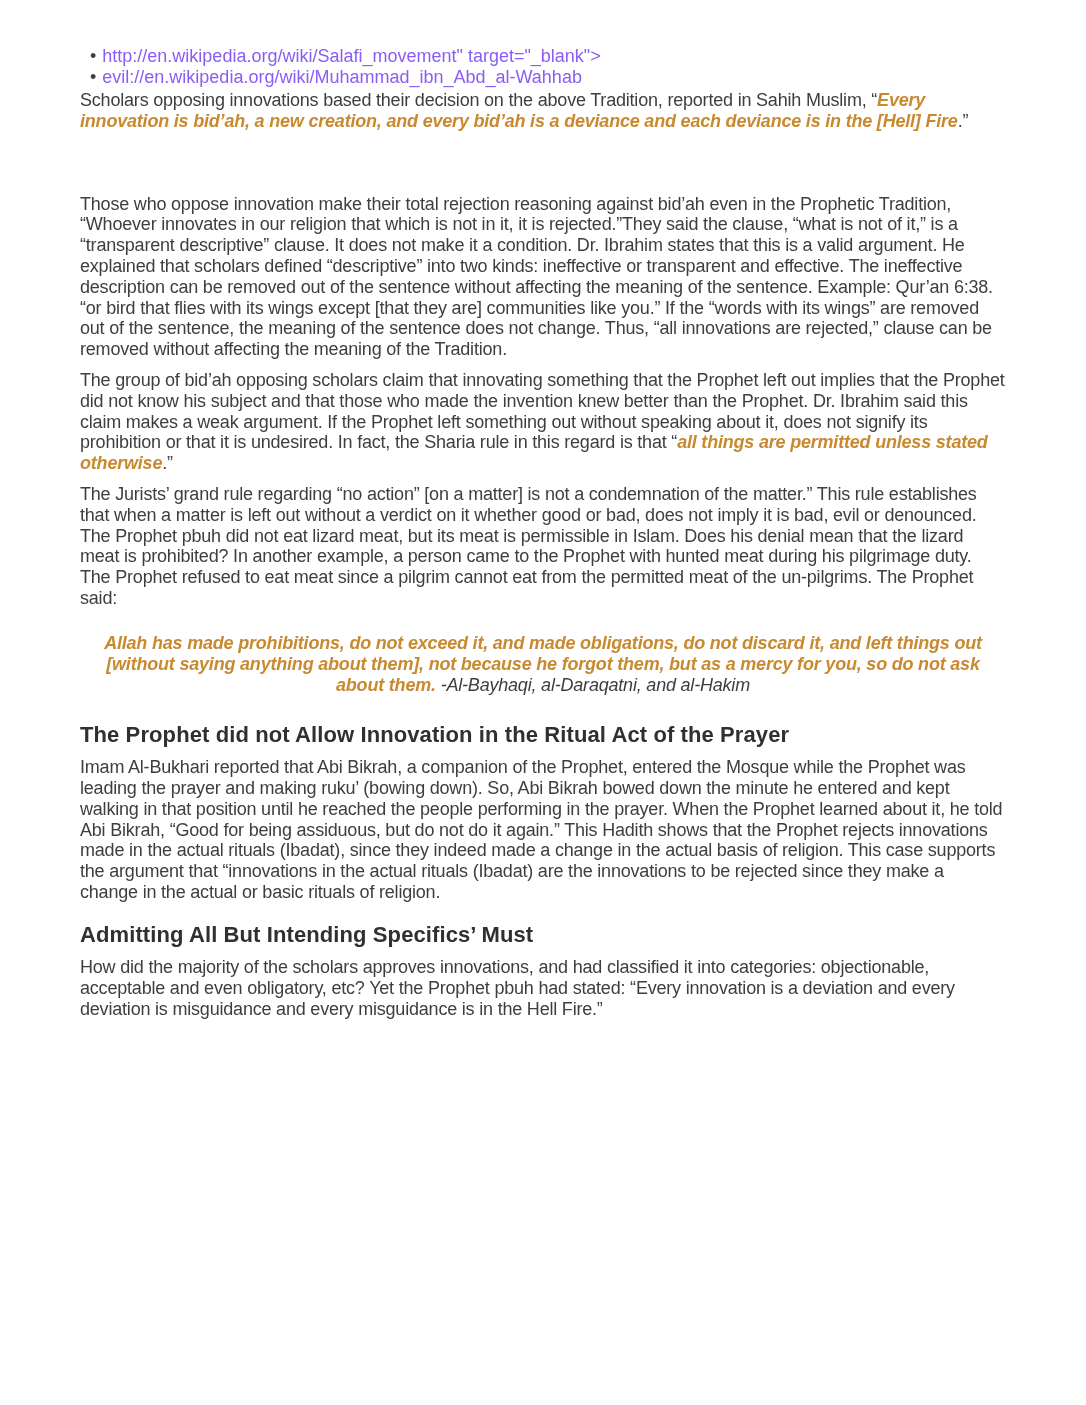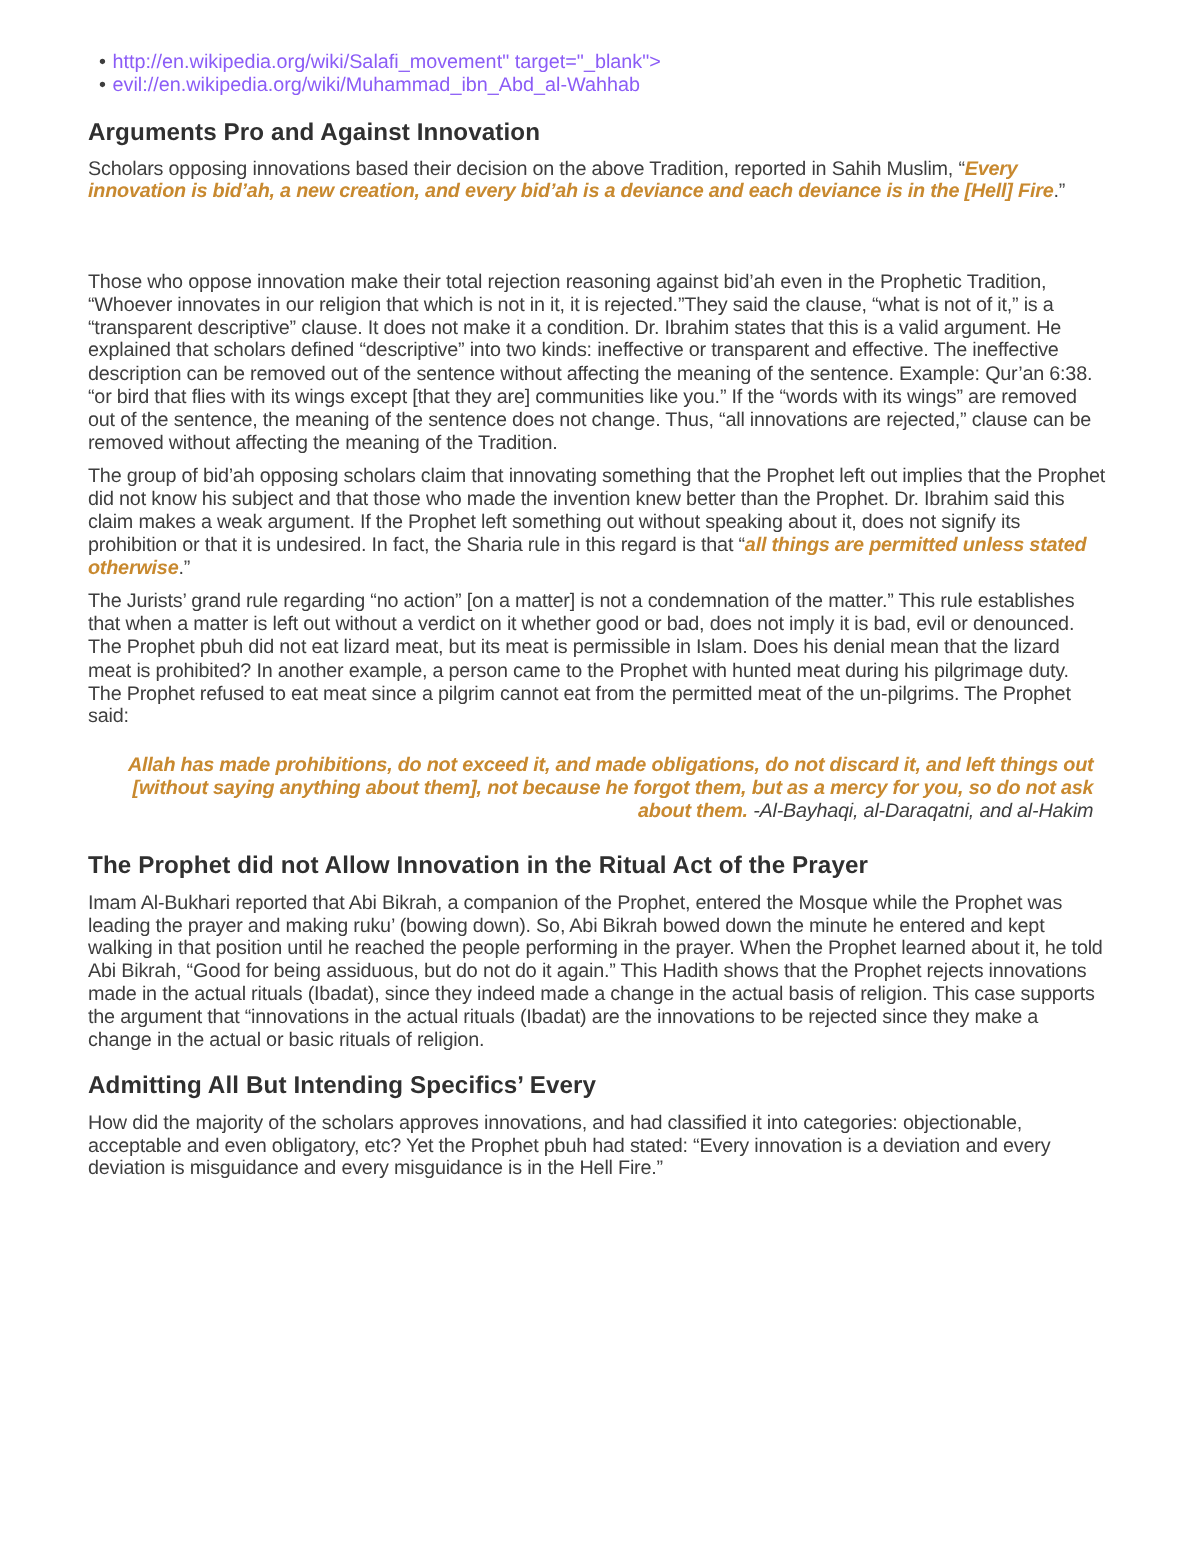--- a/index.html
+++ b/index.html
@@ -55,21 +55,21 @@
   .accent {
     color: #c8892f;
     font-weight: bold;
     font-style: italic;
   }
   .spacer-large {
     height: 52px;
   }
   blockquote.quote {
     margin: 24px 12px 20px 12px;
-    text-align: right;
+    text-align: center;
     font-size: 18px;
     line-height: 21px;
     letter-spacing: -0.2px;
   }
   blockquote.quote .attribution {
     color: #3e3e3e;
     font-style: italic;
     font-weight: normal;
   }
 </style>
@@ -81,21 +81,20 @@
   <ul class="link-list">
     <li>
       <span class="bullet">•</span><a>http://en.wikipedia.org/wiki/Salafi_movement" target="_blank"&gt;</a>
     </li>
     <li>
       <span class="bullet">•</span><a>evil://en.wikipedia.org/wiki/Muhammad_ibn_Abd_al-Wahhab</a>
     </li>
   </ul>
 
   <section>
-    <h2 class="section-heading">Arguments Pro and Against Innovation</h2>
     <p class="body-text"><span>Scholars opposing innovations based their decision on the above Tradition, reported in Sahih Muslim, “</span><span class="accent">Every innovation is bid’ah, a new creation, and every bid’ah is a deviance and each deviance is in the [Hell] Fire</span><span>.”</span></p>
   </section>
 
   <div class="spacer-large"></div>
 
   <section>
     <p class="body-text"><span>Those who oppose innovation make their total rejection reasoning against bid’ah even in the Prophetic Tradition, “Whoever innovates in our religion that which is not in it, it is rejected.”They said the clause, “what is not of it,” is a “transparent descriptive” clause. It does not make it a condition. Dr. Ibrahim states that this is a valid argument. He explained that scholars defined “descriptive” into two kinds: ineffective or transparent and effective. The ineffective description can be removed out of the sentence without affecting the meaning of the sentence. Example: Qur’an 6:38. “or bird that flies with its wings except [that they are] communities like you.” If the “words with its wings” are removed out of the sentence, the meaning of the sentence does not change. Thus, “all innovations are rejected,” clause can be removed without affecting the meaning of the Tradition.</span></p>
   </section>
 
   <section>
@@ -106,17 +105,17 @@
     <p class="body-text"><span>The Jurists’ grand rule regarding “no action” [on a matter] is not a condemnation of the matter.” This rule establishes that when a matter is left out without a verdict on it whether good or bad, does not imply it is bad, evil or denounced. The Prophet pbuh did not eat lizard meat, but its meat is permissible in Islam. Does his denial mean that the lizard meat is prohibited? In another example, a person came to the Prophet with hunted meat during his pilgrimage duty. The Prophet refused to eat meat since a pilgrim cannot eat from the permitted meat of the un-pilgrims. The Prophet said:</span></p>
     <blockquote class="quote"><span class="accent">Allah has made prohibitions, do not exceed it, and made obligations, do not discard it, and left things out [without saying anything about them], not because he forgot them, but as a mercy for you, so do not ask about them.</span><span class="attribution"> -Al-Bayhaqi, al-Daraqatni, and al-Hakim</span></blockquote>
   </section>
 
   <section>
     <h2 class="section-heading">The Prophet did not Allow Innovation in the Ritual Act of the Prayer</h2>
     <p class="body-text"><span>Imam Al-Bukhari reported that Abi Bikrah, a companion of the Prophet, entered the Mosque while the Prophet was leading the prayer and making ruku’ (bowing down). So, Abi Bikrah bowed down the minute he entered and kept walking in that position until he reached the people performing in the prayer. When the Prophet learned about it, he told Abi Bikrah, “Good for being assiduous, but do not do it again.” This Hadith shows that the Prophet rejects innovations made in the actual rituals (Ibadat), since they indeed made a change in the actual basis of religion. This case supports the argument that “innovations in the actual rituals (Ibadat) are the innovations to be rejected since they make a change in the actual or basic rituals of religion.</span></p>
   </section>
 
   <section>
-    <h2 class="section-heading">Admitting All But Intending Specifics’ Every</h2>
+    <h2 class="section-heading">Admitting All But Intending Specifics’ Must</h2>
     <p class="body-text"><span>How did the majority of the scholars approves innovations, and had classified it into categories: objectionable, acceptable and even obligatory, etc? Yet the Prophet pbuh had stated: “Every innovation is a deviation and every deviation is misguidance and every misguidance is in the Hell Fire.”</span></p>
   </section>
 
 </div>
 
 </body></html>

